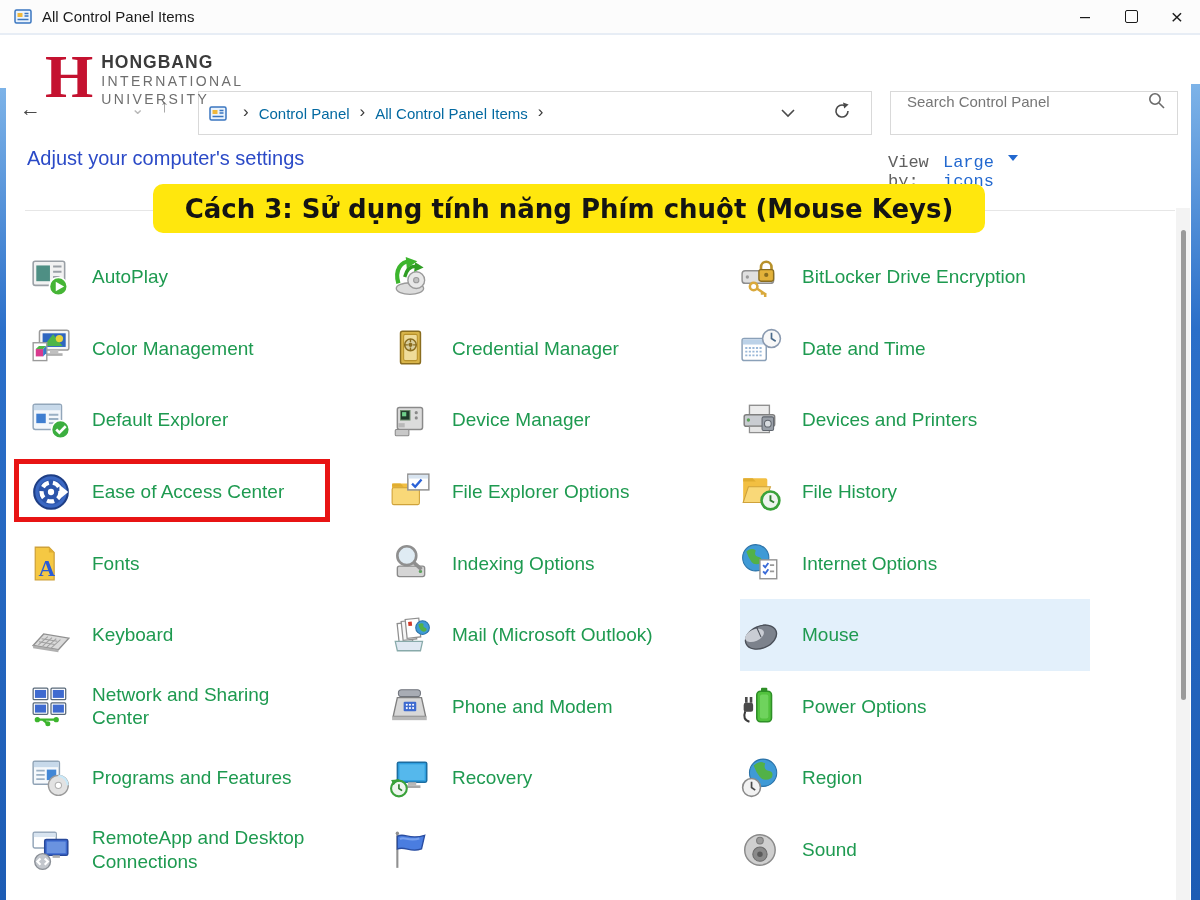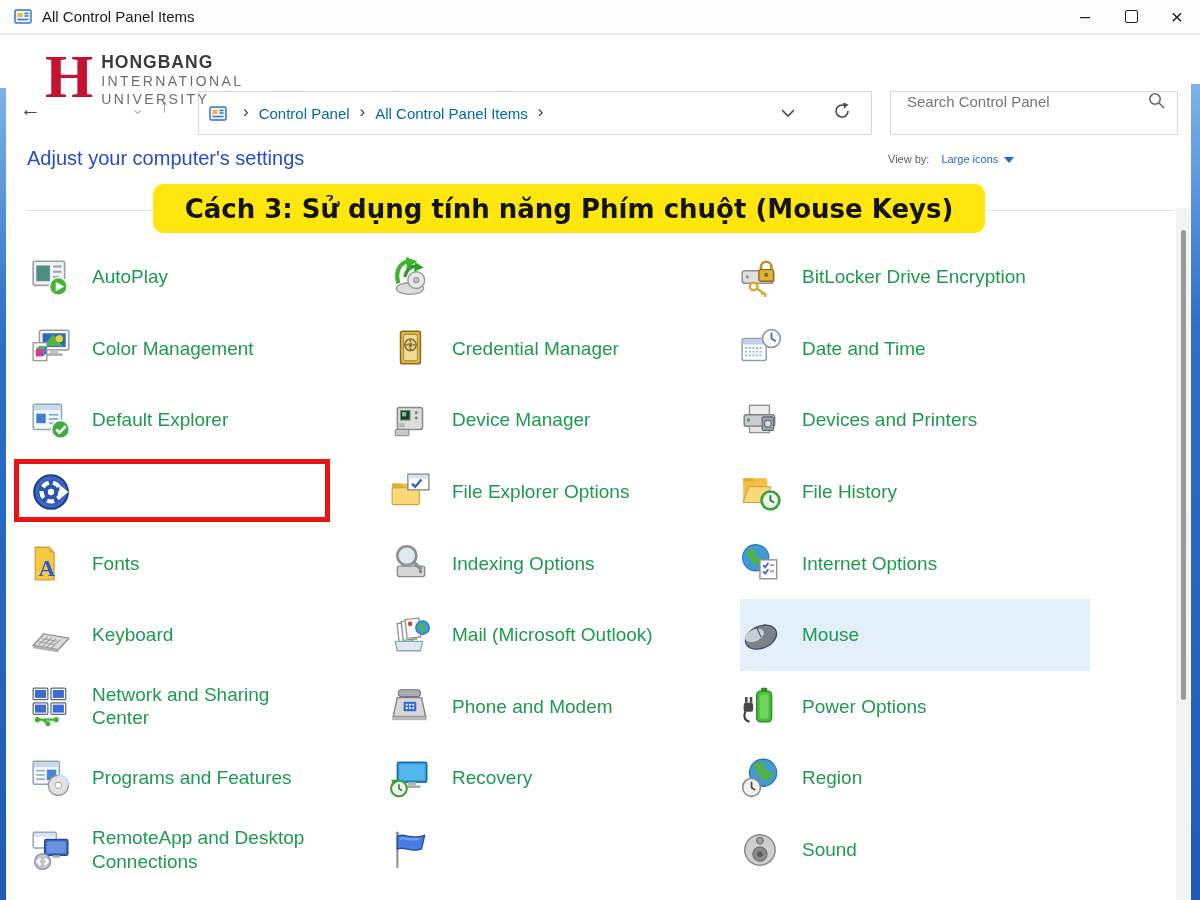--- a/index.html
+++ b/index.html
@@ -46,21 +46,21 @@
   
   .logo{position:absolute;left:45px;top:50px;display:flex;align-items:flex-start;gap:10px;z-index:5;}
   .logo .mark{font-family:"Liberation Serif","DejaVu Serif",serif;font-weight:bold;
     font-size:62px;line-height:52px;color:#c41230;letter-spacing:-2px;}
   .logo .words{padding-top:3px;}
   .logo .l1{font-size:17.5px;font-weight:bold;color:#3b3b3b;letter-spacing:1px;line-height:19px;}
   .logo .l2,.logo .l3{font-size:14px;color:#6e6e6e;letter-spacing:2.4px;line-height:18px;}
 
   
   .page-heading{position:absolute;left:27px;top:147px;font-size:20px;color:var(--heading,#2b4ac7);}
-  .viewby{position:absolute;left:888px;top:153px;font-size:11px;display:flex;align-items:center;gap:6px;}
+  .viewby{position:absolute;left:888px;top:153px;font-size:17px;display:flex;align-items:flex-start;gap:6px;font-family:Liberation Mono, monospace;}
   .viewby .vb-label{color:#606060;margin-right:6px;}
   .viewby .vb-value{color:var(--vblink,#2268cf);}
   .vb-caret{width:0;height:0;border-left:5px solid transparent;border-right:5px solid transparent;
     border-top:6px solid var(--vblink,#2268cf);margin-top:2px;}
 
   .divider{position:absolute;left:25px;top:210px;width:1150px;height:1px;background:#e6e6e6;}
 
   
   .caption{position:absolute;left:153px;top:184px;width:832px;height:49px;background:var(--captionbg,#ffe70d);
     border-radius:10px;display:flex;align-items:center;justify-content:center;z-index:6;text-align:center;}
@@ -297,20 +297,21 @@
       <div class="cell red-outline">
         <span class="icon">
           <svg width="42" height="42" viewBox="0 0 40 40">
             <circle cx="20" cy="20" r="16" fill="#3a67c2" stroke="#1e3e85" stroke-width="2"></circle>
             <circle cx="20" cy="20" r="12" fill="#2c55ab"></circle>
             <circle cx="20" cy="20" r="9" fill="none" stroke="#fff" stroke-width="4" stroke-dasharray="7 4"></circle>
             <polygon points="28,13 36.5,20 28,27" fill="#fff"></polygon>
             <circle cx="20" cy="20" r="3" fill="#fff"></circle>
           </svg>
         </span>
+        <span class="label">Ease of Access Center</span>
       </div>
       <div class="cell">
         <span class="icon">
           <svg width="42" height="42" viewBox="0 0 40 40">
             <rect x="2" y="12" width="24" height="20" rx="1.5" fill="#f2bf42"></rect>
             <path d="M2 12 l8 0 3 3 -11 0 z" fill="#e0ad30"></path>
             <rect x="2" y="16" width="26" height="16" rx="1.5" fill="#f9d878" stroke="#cfa23a"></rect>
             <rect x="17" y="3" width="20" height="15" fill="#fff" stroke="#8f8f8f" stroke-width="1.4"></rect>
             <rect x="17.7" y="3.7" width="18.6" height="3.5" fill="#d8e4f0"></rect>
             <path d="M21 12 l3 3 6-7" stroke="#2a62d8" stroke-width="2.2" fill="none"></path>

